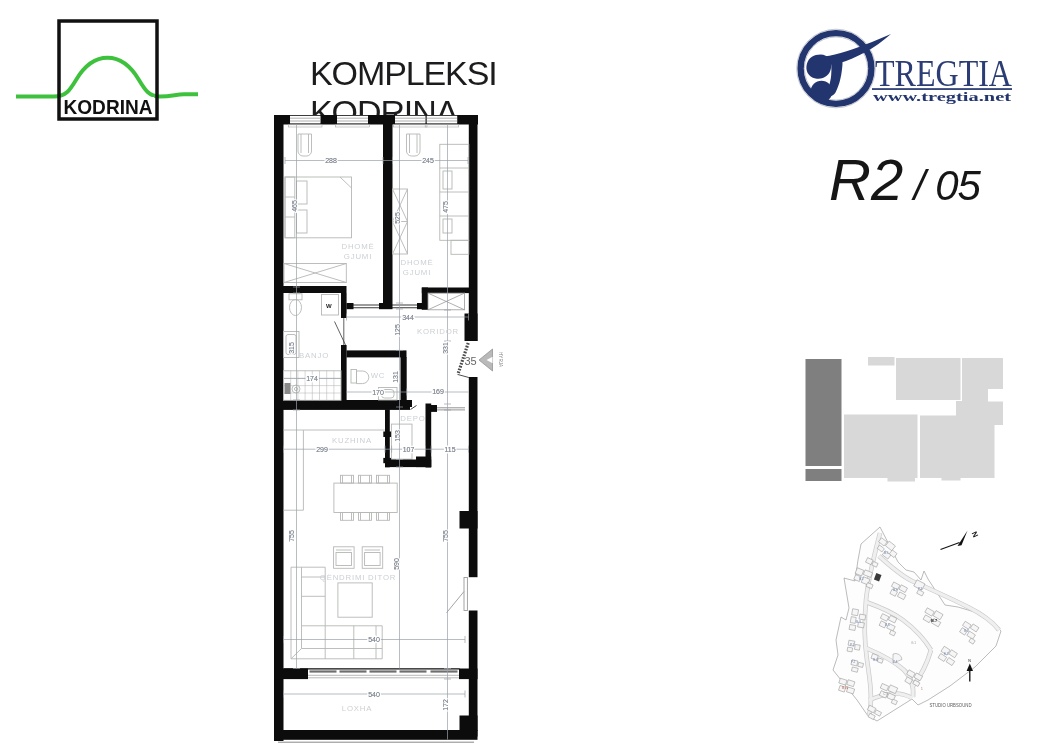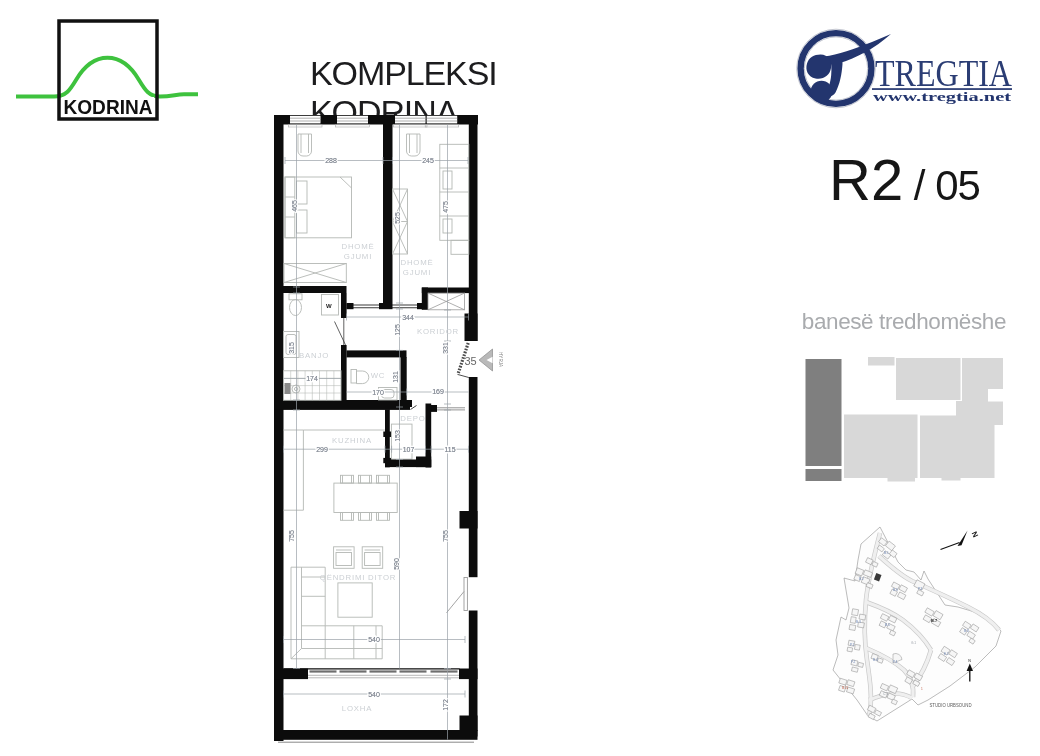--- a/index.html
+++ b/index.html
@@ -26,24 +26,23 @@
   <circle cx="46" cy="43.5" r="35.4" fill="none" stroke="#23356e" stroke-width="6.4"></circle>
   <path d="M34 31.5 C48 30 64 24 82 17 L101 9 C84 24 66 33 50 38 C44 39.5 38 39.5 34 38.5 Z" fill="#23356e"></path>
   <path d="M30.5 29.5 C38.5 29.5 42 36 41 43 C40 50.5 33 55 25.5 53.5 C18 52 15 45 17 38.5 C18.8 32.5 24 29.5 30.5 29.5 Z" fill="#23356e"></path>
   <path d="M40 34 C47 31 53 32 52.5 39 C51.8 49 50 59 45.5 67.5 C43 72 36.5 73 34 69.5 C38 65.5 40.5 58 41.2 50 C41.8 43.5 41.3 38 40 34 Z" fill="#23356e"></path>
   <circle cx="31.5" cy="66.5" r="10.8" fill="#23356e"></circle>
   <text x="85" y="61" font-size="38" fill="#2b3d74" font-family="Liberation Serif" textLength="137" lengthAdjust="spacingAndGlyphs">TREGTIA</text>
   <rect x="82" y="63.2" width="140" height="1.7" fill="#23356e"></rect>
   <text x="83" y="75.5" font-size="11.5" font-weight="bold" fill="#23356e" font-family="Liberation Serif" textLength="138" lengthAdjust="spacingAndGlyphs">www.tregtia.net</text>
 </svg>
 
-<div class="abs" style="left:829px;top:146px;font-size:58px;color:#161616;">R2<span style="font-size:42px;letter-spacing:-1px;"> / 05</span></div>
-
-
-<div class="abs" style="left:756px;top:309px;width:250px;font-size:22.5px;color:#a9abae;text-align:right;letter-spacing:-0.4px;">banesë tredhomëshe</div>
+<div class="abs" style="left:829px;top:146px;font-size:58px;color:#161616;font-style:italic;">R2<span style="font-size:42px;letter-spacing:-1px;"> / 05</span></div>
+
+
 
 <svg class="abs" style="left:800px;top:350px" width="210" height="140" viewBox="800 350 210 140">
 
   <g fill="#d8d8d8">
     <rect x="868" y="357" width="26.5" height="8.5"></rect>
     <rect x="896" y="358" width="64.5" height="42"></rect>
     <rect x="962" y="358" width="41" height="67"></rect>
     <rect x="956" y="401" width="14.5" height="18"></rect>
     <rect x="844" y="414.5" width="73.5" height="63.5"></rect>
     <rect x="920" y="415.5" width="74.5" height="62.5"></rect>

